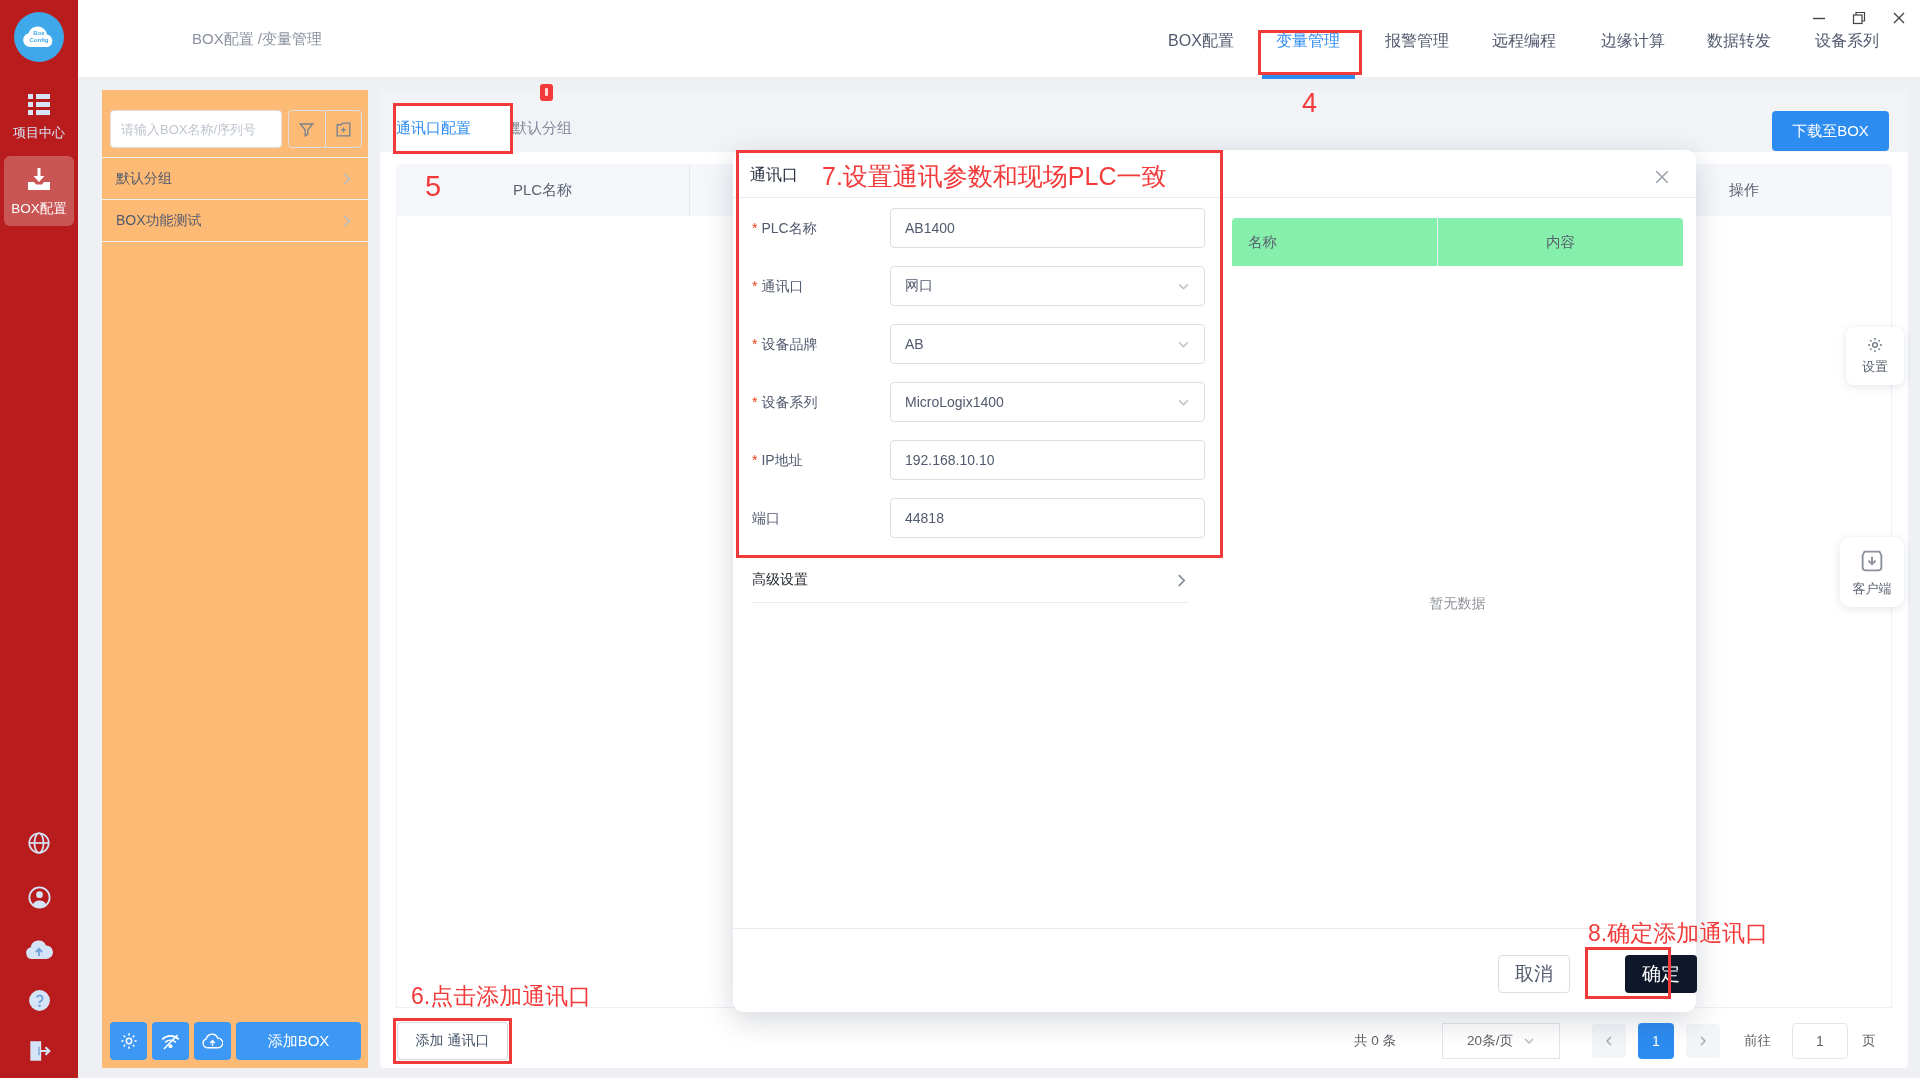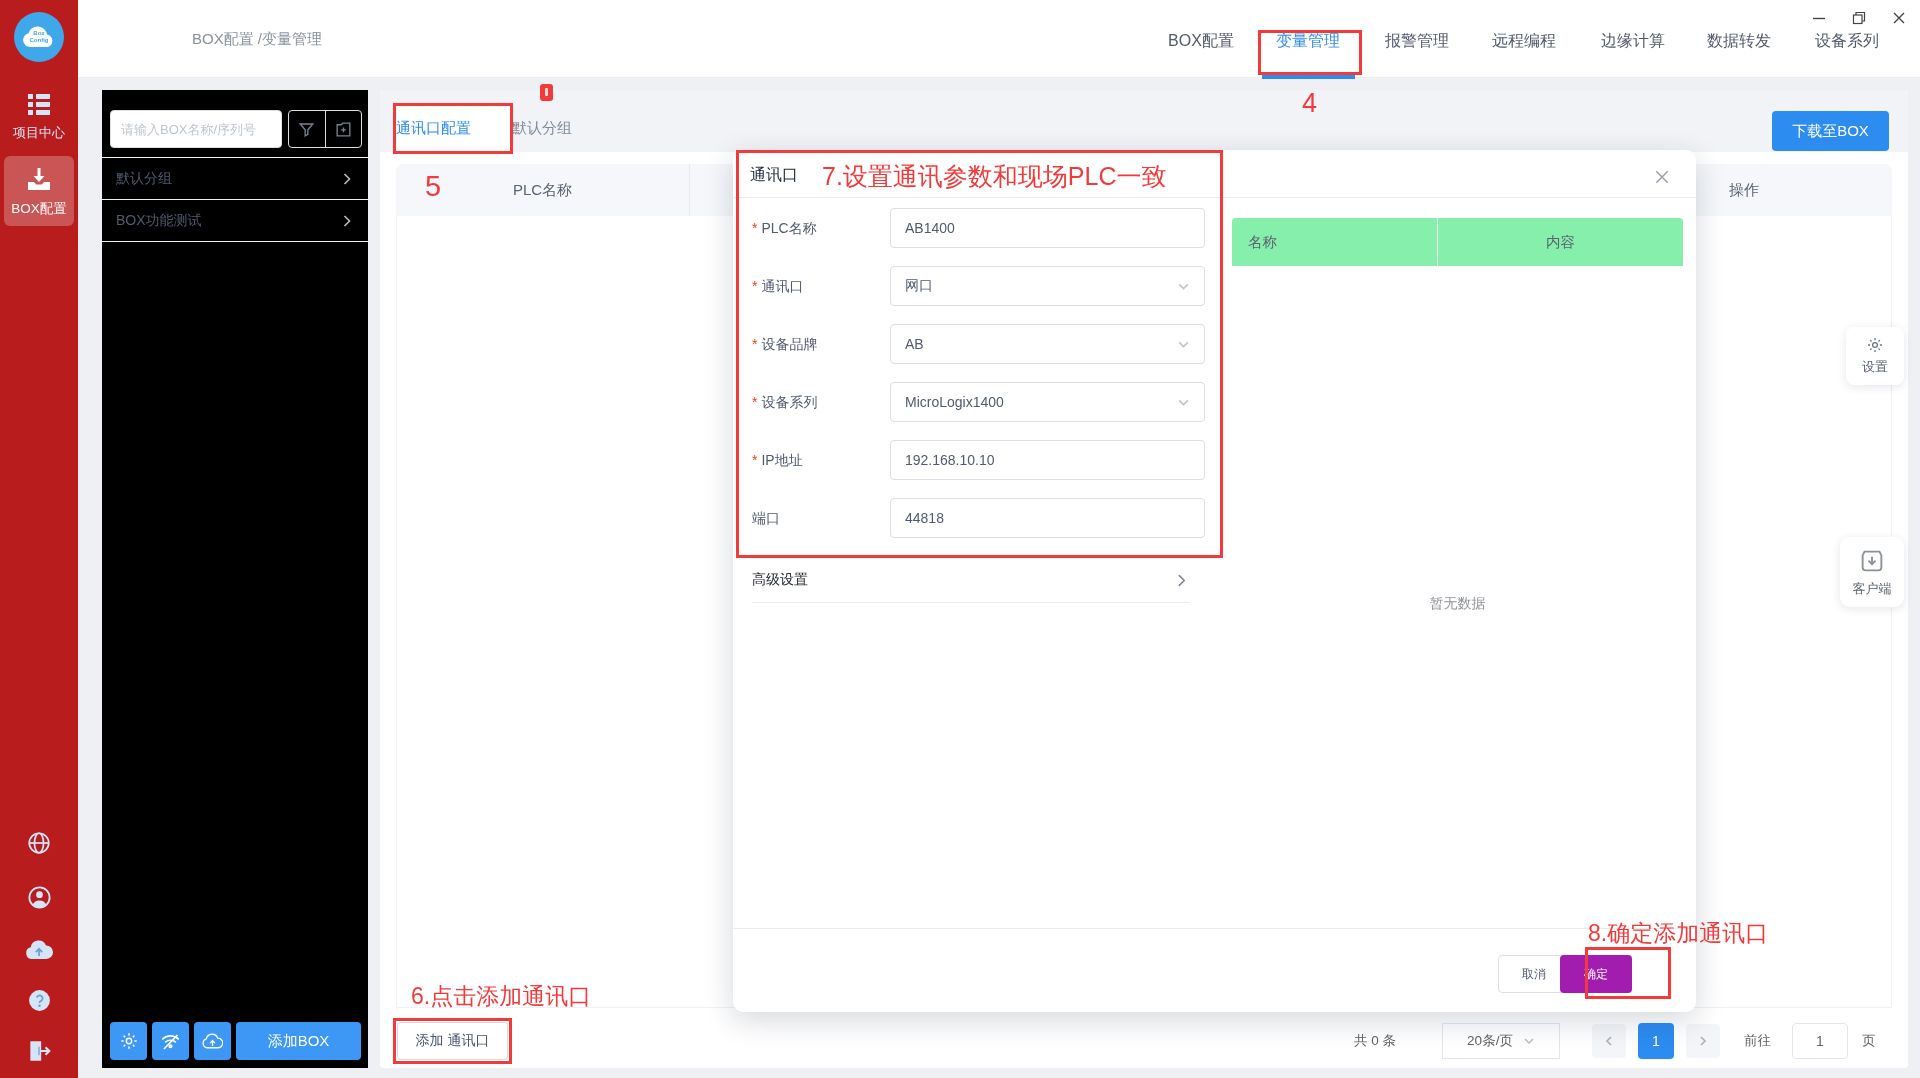--- a/index.html
+++ b/index.html
@@ -27,21 +27,21 @@
 
   
   .topbar { left:78px; top:0; width:1842px; height:78px; background:#fff; border-bottom:1px solid #eceef2; }
   .breadcrumb { left:102px; top:30px; font-size:15px; color:#8a919f;margin-left:12px; }
   .navtab { top:31px; transform:translateX(-50%); font-size:16px; color:#515a6e; cursor:default; white-space:nowrap; }
   .navtab.active { color:#2d8cf0; }
   .tab-underline { left:1262px; top:74px; width:93px; height:5px; background:#2d8cf0; }
   .winbtn { top:6px; width:26px; height:24px; display:flex; align-items:center; justify-content:center; }
 
   
-  .panel-card { left:102px; top:90px; width:266px; height:978px; background:#000000; }
+  .panel-card { left:102px; top:90px; width:266px; height:978px; background:#fdba74; }
   .main-card { left:380px; top:90px; width:1528px; height:978px; background:#fff; border-radius:4px; }
 
   
   .search-box { left:8px; top:20px; width:172px; height:38px; border:1px solid #dcdee2; border-radius:4px;
     padding:0 10px; font-size:13px; color:#515a6e; outline:none; font-family:inherit; }
   .search-box::placeholder { color:#bfc5cd; }
   .tool-combo { left:186px; top:20px; width:74px; height:38px; border:1px solid #dcdee2; border-radius:4px; display:flex; }
   .tool-cell { flex:1; display:flex; align-items:center; justify-content:center; cursor:pointer; }
   .tool-cell + .tool-cell { border-left:1px solid #dcdee2; }
   .group-row { left:0; width:266px; height:42px; border-bottom:1px solid #ecEFf3; border-bottom:1px solid #ecf0f4;
@@ -96,23 +96,23 @@
   .f-select .val { flex:1; }
   .adv-row { left:19px; top:415px; width:437px; height:30px; display:flex; align-items:center; cursor:pointer; }
   .adv-row .t { flex:1; font-size:14px; color:#24292f; }
   .adv-line { left:19px; top:452px; width:437px; height:1px; background:#e9ebef; }
   .m-table { left:499px; top:68px; width:451px; }
   .m-thead { display:flex; height:48px; background:#86efac; border-radius:4px 4px 0 0; font-size:14.5px; color:#5a6270; }
   .m-th1 { width:206px; display:flex; align-items:center; padding-left:16px; border-right:1px solid #eceff4; }
   .m-th2 { flex:1; display:flex; align-items:center; justify-content:center; }
   .m-empty { position:absolute; left:0; top:377px; width:451px; text-align:center; color:#909399; font-size:14px; }
   .m-footer-line { left:0; top:778px; width:963px; height:1px; background:#e9ebef; }
-  .m-btn { top:805px; width:72px; height:38px; border-radius:4px; display:flex; align-items:center; justify-content:center; font-size:12px; cursor:pointer; }
+  .m-btn { top:805px; width:72px; height:38px; border-radius:4px; display:flex; align-items:center; justify-content:center; font-size:19px; cursor:pointer; }
   .m-btn.cancel { left:765px; background:#fff; border:1px solid #dcdee2; color:#515a6e; }
-  .m-btn.confirm { left:827px; background:#a21caf; color:#fff;font-family:Liberation Mono, monospace; }
+  .m-btn.confirm { left:892px; background:#0f172a; color:#fff;font-family:Liberation Mono, monospace; }
 
   
   .anno { z-index:20; pointer-events:none; }
   .anno-box { border:3px solid #f23a3a; }
   .anno-text { color:#f23a3a; white-space:nowrap; }
   .anno-badge { width:13px; height:17px; background:#f23a3a; border-radius:3px; }
   .anno-badge i { position:absolute; left:5px; top:4px; width:3px; height:8px; background:#ffd9d9; border-radius:1px; }
 </style>
 </head>
 <body>

